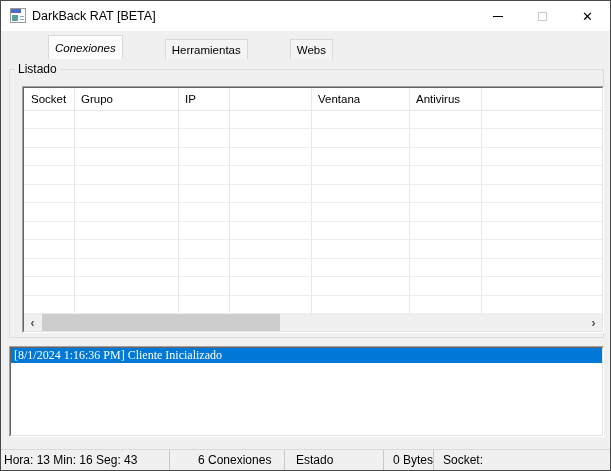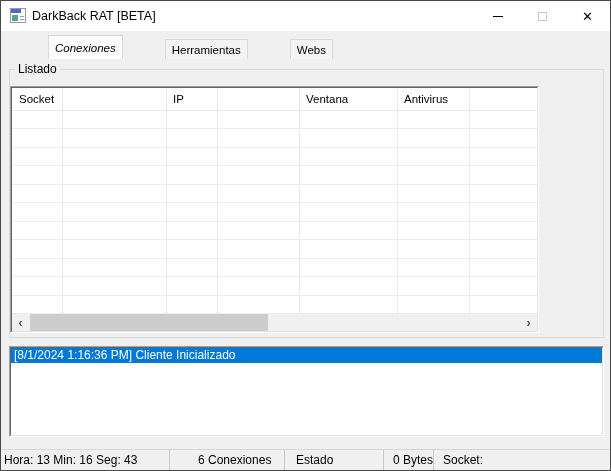--- a/index.html
+++ b/index.html
@@ -32,35 +32,35 @@
     background:#f4f4f4;border:1px solid #d9d9d9;border-bottom:none;font-size:11.5px;white-space:nowrap;margin-left:40px;}
   .tab.active{height:24px;background:#fcfcfc;font-style:italic;}
   
   .groupbox{position:absolute;left:8px;top:68px;width:595px;height:269px;border:1px solid #dcdcdc;}
   .gb-label{position:absolute;left:5px;top:-8px;background:var(--client-bg);padding:0 3px;font-size:12px;}
   
   .sunken{border:1px solid;border-color:#a0a0a0 #ffffff #ffffff #a0a0a0;}
   .sunken-inner{width:100%;height:100%;border:1px solid;border-color:#646464 #e3e3e3 #e3e3e3 #646464;
     background:#fff;position:relative;overflow:hidden;}
   
-  .listview{position:absolute;left:0;top:16px;width:529px;height:247px;}
+  .listview{position:absolute;left:12px;top:16px;width:582px;height:247px;}
   .lv-header-cell{position:absolute;top:0;height:22px;display:flex;align-items:center;
     padding-left:7px;font-size:11.5px;white-space:nowrap;background:transparent;}
   .lv-colline{position:absolute;top:0;bottom:17px;width:1px;background:#e8e8e8;}
   .lv-headerline{position:absolute;left:0;right:0;top:22px;height:1px;background:#e8e8e8;}
   .lv-rows{position:absolute;left:0;right:0;top:23px;bottom:17px;
     background:repeating-linear-gradient(to bottom,transparent 0,transparent 17.5px,#ececec 17.5px,#ececec 18.5px);}
   .hscroll{position:absolute;left:0;right:0;bottom:0;height:17px;background:#f0f0f0;}
   .hs-arrow{position:absolute;top:0;width:17px;height:17px;display:flex;align-items:center;
     justify-content:center;color:#505050;font-size:12px;font-weight:bold;}
   .hs-left{left:0}.hs-right{right:0}
   .hs-thumb{position:absolute;left:18px;top:0;width:238px;height:17px;background:#cdcdcd;}
   
   .logbox{position:absolute;left:8px;top:345px;width:595px;height:91px;}
-  .log-entry{height:15px;line-height:15px;padding-left:3px;font-size:12px;white-space:nowrap;}
+  .log-entry{height:15px;line-height:15px;padding-left:3px;font-size:12px;white-space:nowrap;font-family:Liberation Serif, serif;}
   .log-entry.selected{background:var(--selection-blue);color:#fff;}
   
   .statusbar{position:absolute;left:0;bottom:0;width:609px;height:21px;background:#f0f0f0;
     border-top:1px solid #d9d9d9;text-align:right;}
   .sb-text{position:absolute;top:3px;font-size:12px;white-space:nowrap;}
   .sb-sep{position:absolute;top:0;bottom:0;width:1px;background:#c8c8c8;}
 </style>
 </head>
 <body>
 
@@ -93,20 +93,21 @@
     <div class="tab">Webs</div>
   </div>
 
   <div class="groupbox">
     <span class="gb-label">Listado</span>
 
     <div class="listview sunken">
       <div class="sunken-inner">
 
         <div class="lv-header-cell" style="left:0;width:50px">Socket</div>
+        <div class="lv-header-cell" style="left:50px;width:104px">Grupo</div>
         <div class="lv-header-cell" style="left:154px;width:51px">IP</div>
         <div class="lv-header-cell" style="left:287px;width:98px">Ventana</div>
         <div class="lv-header-cell" style="left:385px;width:72px">Antivirus</div>
 
         <div class="lv-colline" style="left:50px"></div>
         <div class="lv-colline" style="left:154px"></div>
         <div class="lv-colline" style="left:205px"></div>
         <div class="lv-colline" style="left:287px"></div>
         <div class="lv-colline" style="left:385px"></div>
         <div class="lv-colline" style="left:457px"></div>

